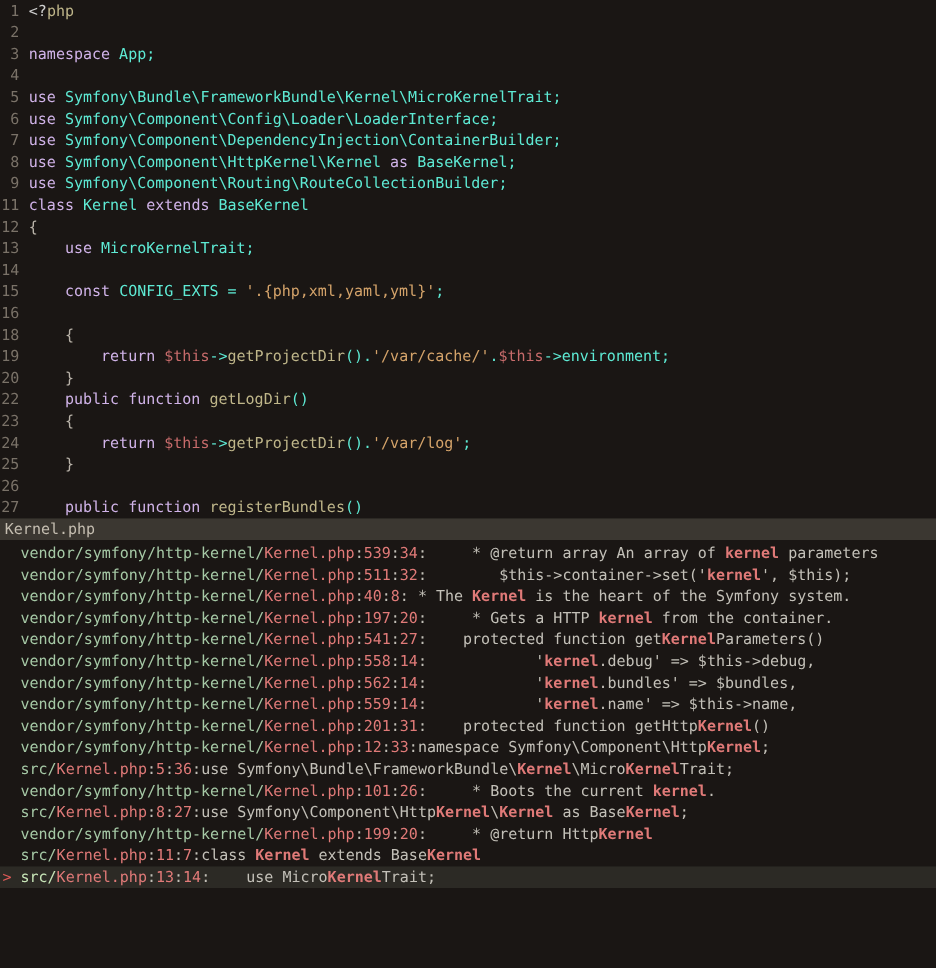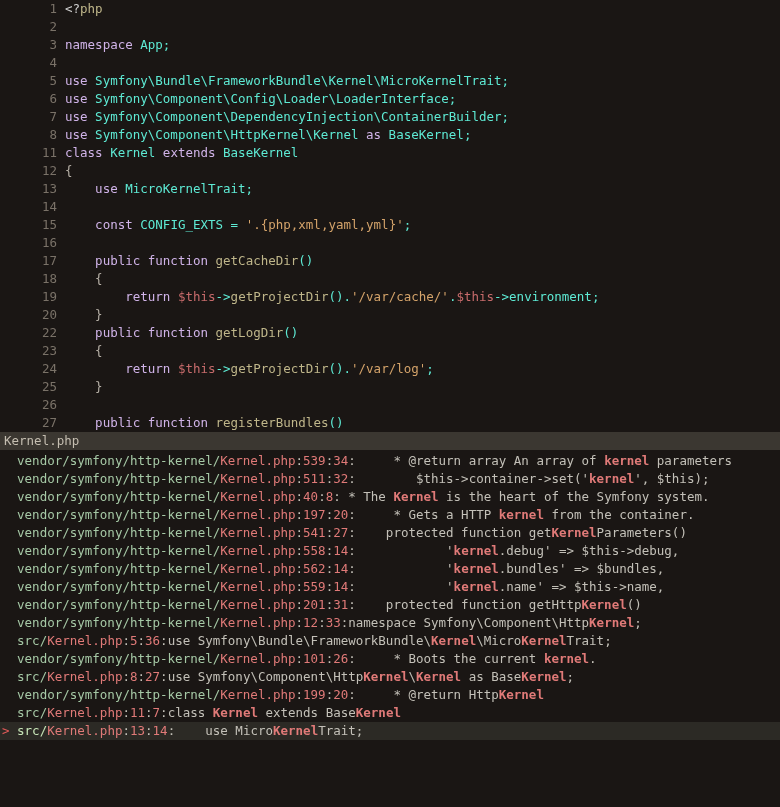--- a/index.html
+++ b/index.html
@@ -17,21 +17,21 @@
     background: #1a1614;
   }
   .gutter {
     display: inline-block;
     width: 24px;
     text-align: right;
     color: #7a7268;
     padding-right: 8px;
     user-select: none;
   }
-  .code-line { white-space: pre; margin-left: 41px; }
+  .code-line { white-space: pre; }
   .k  { color: #d0b3e8; }   
   .v  { color: #5eead4; }   
   .fn { color: #bfb68a; }   
   .s  { color: #d4a36a; text-align: right; }   
   .p  { color: #d0d0d0; }   
   .br { color: #b8b2a8; }   
   .vr { color: #c76b6b; }   
   .filebar {
     background: #3b3731;
     color: #c5beb1;
@@ -56,27 +56,27 @@
 
 <div class="editor" id="editor">
     <div class="code-line"><span class="gutter">1</span><span class="p">&lt;?</span><span class="fn">php</span></div>
     <div class="code-line"><span class="gutter">2</span></div>
     <div class="code-line"><span class="gutter">3</span><span class="k">namespace</span><span class="v"> App;</span></div>
     <div class="code-line"><span class="gutter">4</span></div>
     <div class="code-line"><span class="gutter">5</span><span class="k">use</span><span class="v"> Symfony\Bundle\FrameworkBundle\Kernel\MicroKernelTrait;</span></div>
     <div class="code-line"><span class="gutter">6</span><span class="k">use</span><span class="v"> Symfony\Component\Config\Loader\LoaderInterface;</span></div>
     <div class="code-line"><span class="gutter">7</span><span class="k">use</span><span class="v"> Symfony\Component\DependencyInjection\ContainerBuilder;</span></div>
     <div class="code-line"><span class="gutter">8</span><span class="k">use</span><span class="v"> Symfony\Component\HttpKernel\Kernel </span><span class="k">as</span><span class="v"> BaseKernel;</span></div>
+    <div class="code-line"><span class="gutter">9</span><span class="k">use</span><span class="v"> Symfony\Component\Routing\RouteCollectionBuilder;</span></div>
     <div class="code-line"><span class="gutter">11</span><span class="k">class</span><span class="v"> Kernel </span><span class="k">extends</span><span class="v"> BaseKernel</span></div>
     <div class="code-line"><span class="gutter">12</span><span class="br">{</span></div>
     <div class="code-line"><span class="gutter">13</span><span class="v">    </span><span class="k">use</span><span class="v"> MicroKernelTrait;</span></div>
     <div class="code-line"><span class="gutter">14</span></div>
     <div class="code-line"><span class="gutter">15</span><span class="v">    </span><span class="k">const</span><span class="v"> CONFIG_EXTS = </span><span class="s">'.{php,xml,yaml,yml}'</span><span class="v">;</span></div>
     <div class="code-line"><span class="gutter">16</span></div>
-    <div class="code-line"><span class="gutter">17</span><span class="v">    </span><span class="k">public</span><span class="v"> </span><span class="k">function</span><span class="v"> </span><span class="fn">getCacheDir</span><span class="v">()</span></div>
     <div class="code-line"><span class="gutter">18</span><span class="v">    </span><span class="br">{</span></div>
     <div class="code-line"><span class="gutter">19</span><span class="v">        </span><span class="k">return</span><span class="v"> </span><span class="vr">$this</span><span class="v">-&gt;</span><span class="fn">getProjectDir</span><span class="v">().</span><span class="s">'/var/cache/'</span><span class="v">.</span><span class="vr">$this</span><span class="v">-&gt;environment;</span></div>
     <div class="code-line"><span class="gutter">20</span><span class="v">    </span><span class="br">}</span></div>
     <div class="code-line"><span class="gutter">22</span><span class="v">    </span><span class="k">public</span><span class="v"> </span><span class="k">function</span><span class="v"> </span><span class="fn">getLogDir</span><span class="v">()</span></div>
     <div class="code-line"><span class="gutter">23</span><span class="v">    </span><span class="br">{</span></div>
     <div class="code-line"><span class="gutter">24</span><span class="v">        </span><span class="k">return</span><span class="v"> </span><span class="vr">$this</span><span class="v">-&gt;</span><span class="fn">getProjectDir</span><span class="v">().</span><span class="s">'/var/log'</span><span class="v">;</span></div>
     <div class="code-line"><span class="gutter">25</span><span class="v">    </span><span class="br">}</span></div>
     <div class="code-line"><span class="gutter">26</span></div>
     <div class="code-line"><span class="gutter">27</span><span class="v">    </span><span class="k">public</span><span class="v"> </span><span class="k">function</span><span class="v"> </span><span class="fn">registerBundles</span><span class="v">()</span></div>
   </div>

